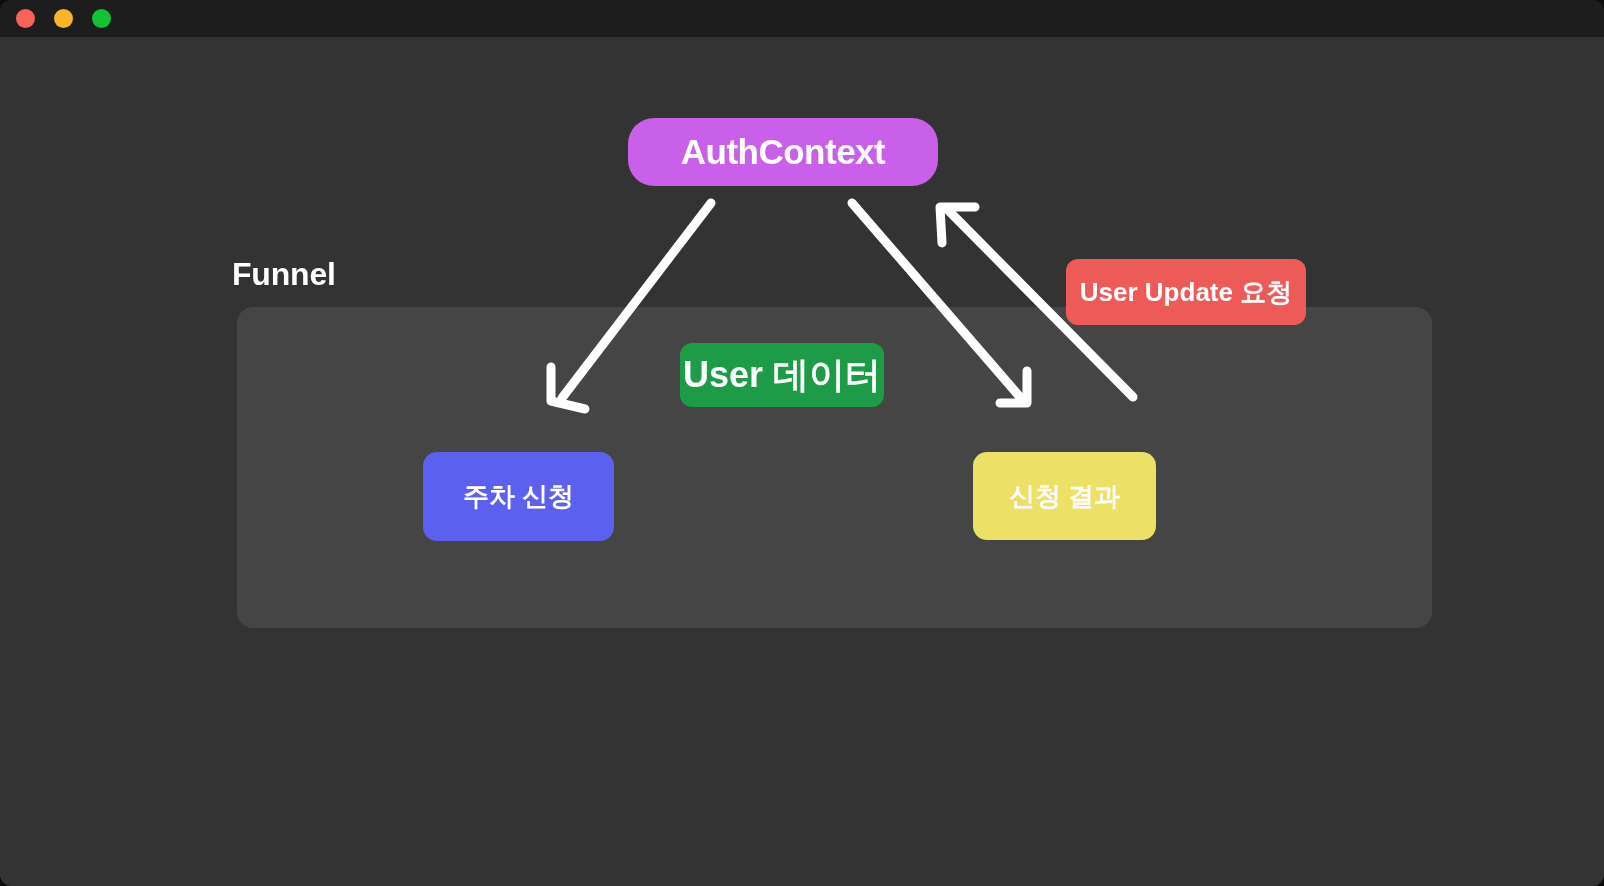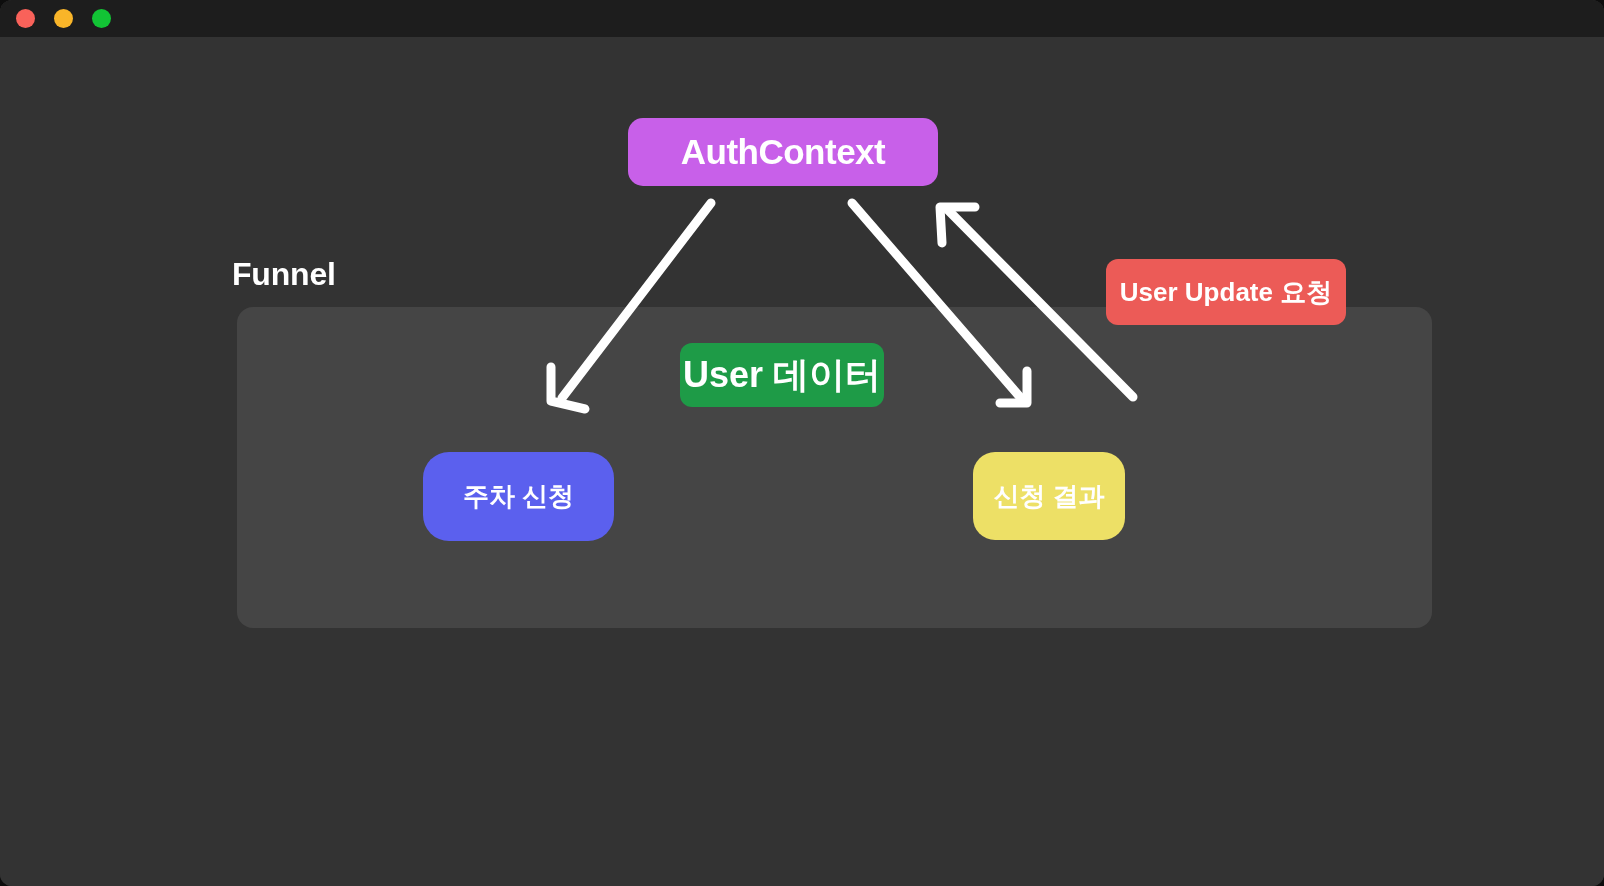--- a/index.html
+++ b/index.html
@@ -80,57 +80,56 @@
     white-space: nowrap;
     box-sizing: border-box;
   }
   #node-authcontext {
     left: 628px;
     top: 81px;
     width: 310px;
     height: 68px;
     background: #c860e9;
     font-size: 35px;
-    border-radius: 15px;
+    border-radius: 26px;
     letter-spacing: -0.5px;
   }
   #node-userdata {
     left: 680px;
     top: 306px;
     width: 204px;
     height: 64px;
     background: #1e9b47;
     font-size: 36px;
   }
   #node-userupdate {
     left: 1066px;
     top: 222px;
     width: 240px;
     height: 66px;
     background: #ec5b57;
     font-size: 26px;
-    margin-left: 40px;
   }
   #node-parking-request {
     left: 423px;
     top: 415px;
     width: 191px;
     height: 89px;
     background: #5b60ee;
     font-size: 26px;
-    border-radius: 26px;
+    border-radius: 14px;
   }
   #node-request-result {
     left: 973px;
     top: 415px;
-    width: 152px;
+    width: 183px;
     height: 88px;
     background: #ede066;
     font-size: 26px;
-    border-radius: 22px;
+    border-radius: 14px;
   }
 
   
   #arrows-layer {
     position: absolute;
     left: 0; top: 0;
     width: 1604px;
     height: 849px;
     pointer-events: none;
   }

